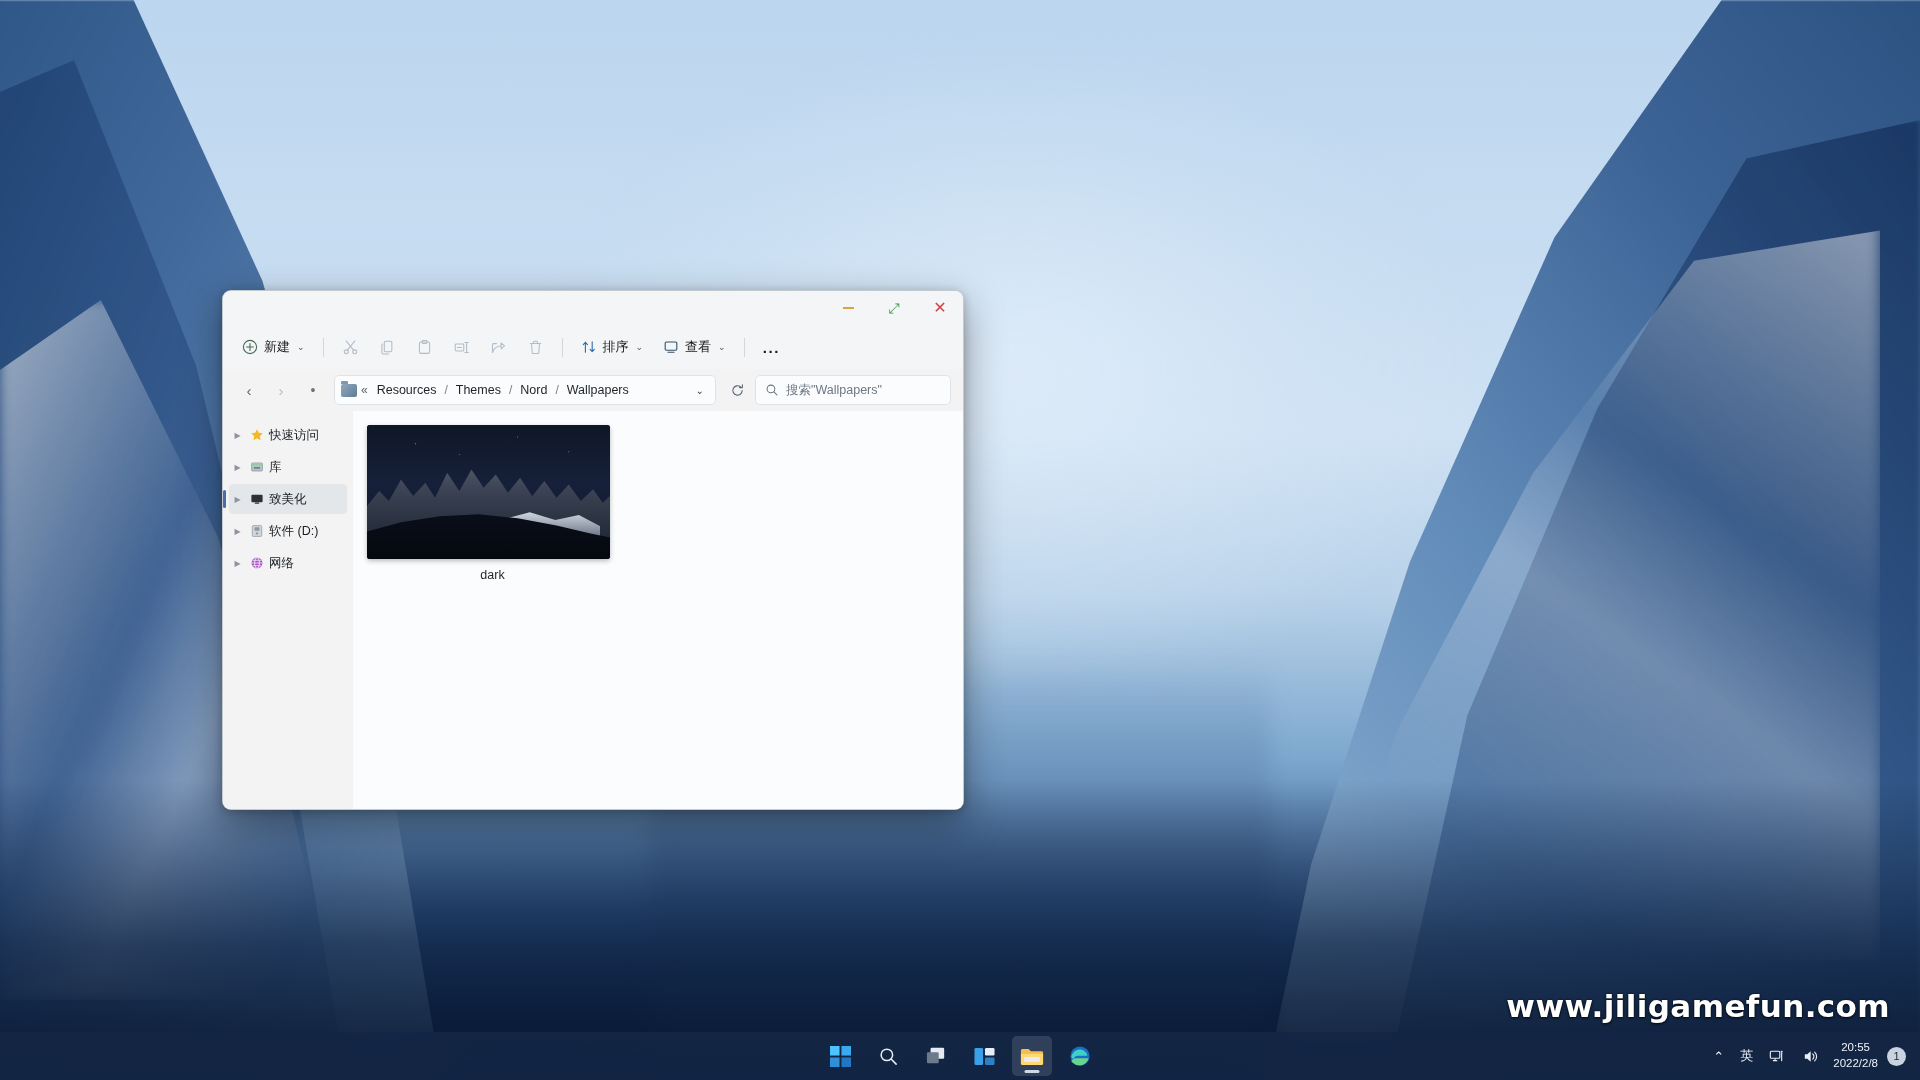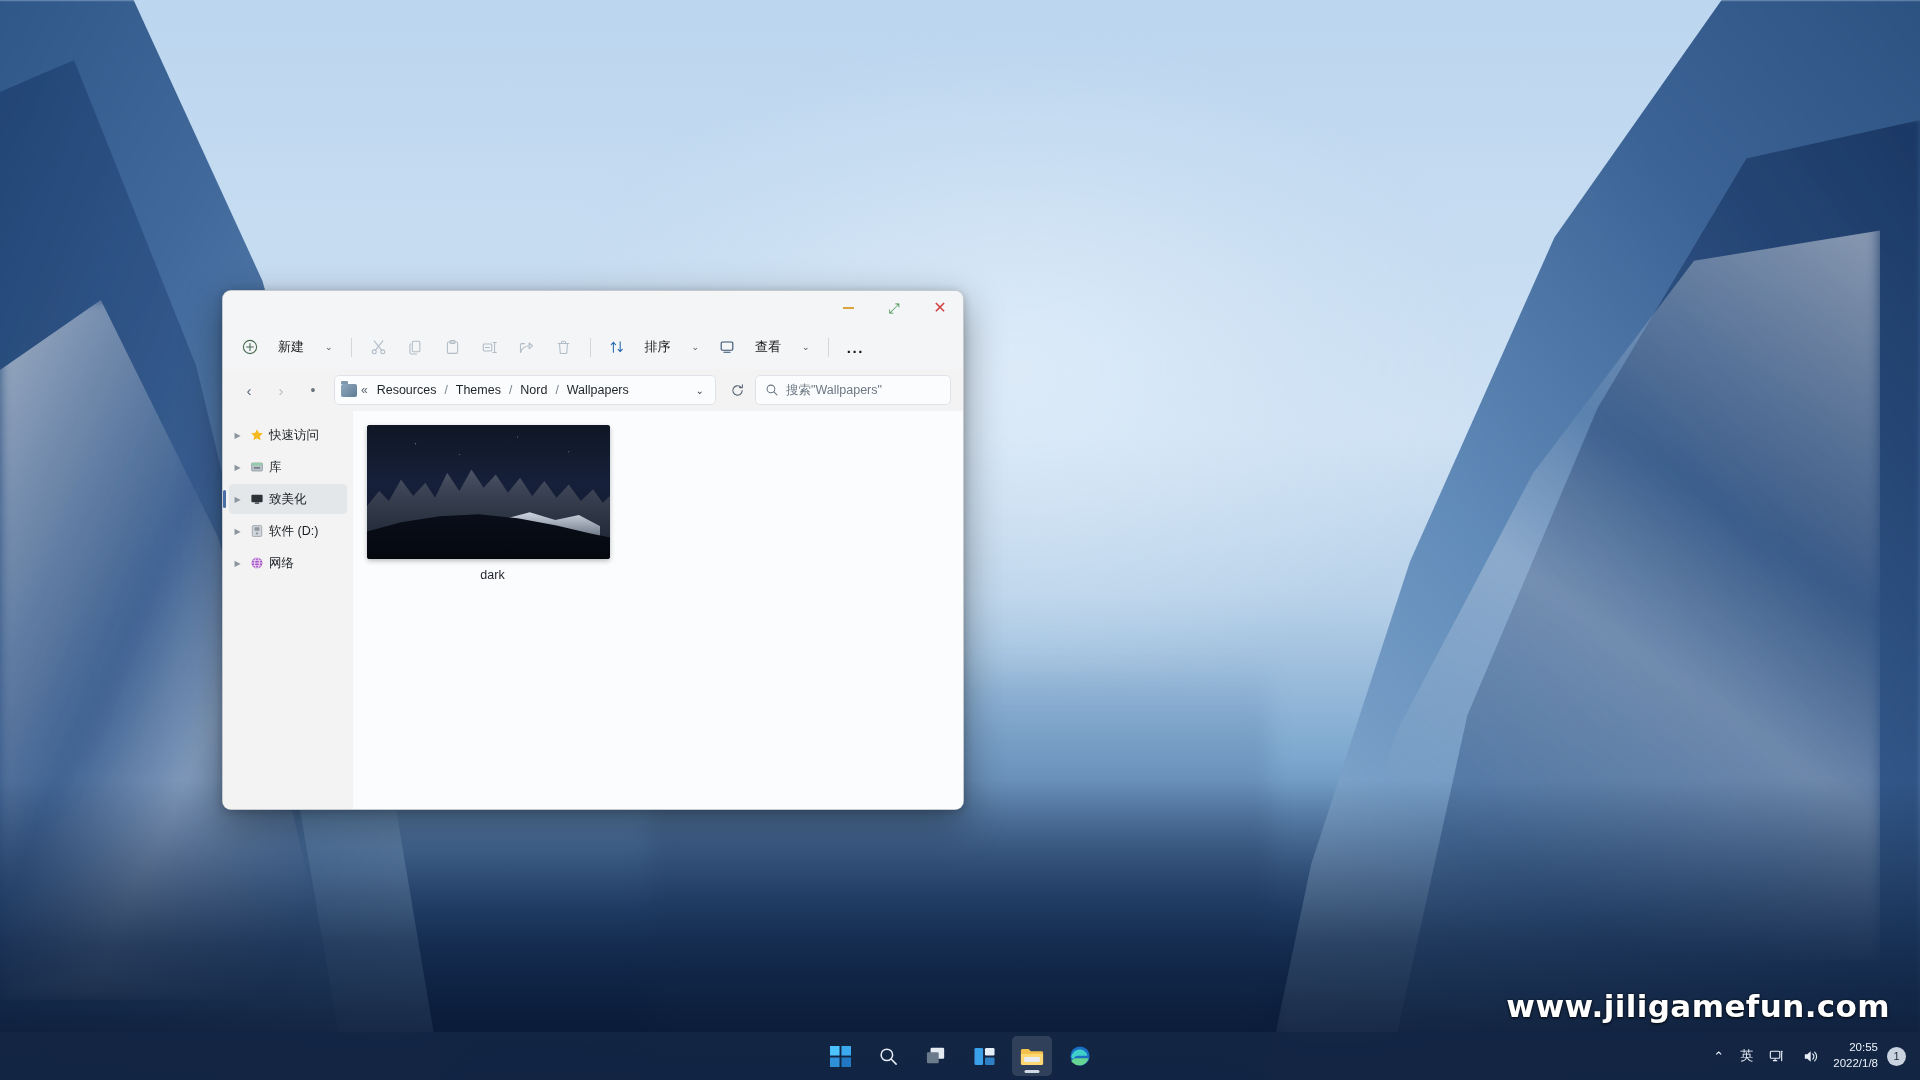--- a/index.html
+++ b/index.html
@@ -100,21 +100,21 @@
   .max-glyph { font-size:14px; color:#3f8f4f; line-height:1; }
   .close-glyph { font-size:16px; color:#d14545; line-height:1; font-weight:300; }
 
   
   .toolbar {
     height:44px; background:#f3f5f7; display:flex; align-items:center;
     padding:0 10px; gap:2px; flex:0 0 auto;
   }
   .tb-item {
     height:32px; border-radius:5px; display:flex; align-items:center;
-    gap:20px; padding:0 9px; cursor:default; color:#1a1a1a; font-size:13px;
+    gap:6px; padding:0 9px; cursor:default; color:#1a1a1a; font-size:13px;
     white-space:nowrap;
   }
   .tb-icon { display:flex; align-items:center; justify-content:center; }
   .tb-icon svg { display:block; }
   .tb-sep { width:1px; height:19px; background:#d4d7da; margin:0 7px; flex:0 0 auto; }
   .tb-caret { font-size:9px; color:#555; margin-left:1px; }
   .tb-disabled { opacity:.34; }
   .tb-dots { letter-spacing:1.6px; font-size:15px; color:#1a1a1a; font-weight:bold; line-height:1; }
 
   
@@ -275,21 +275,21 @@
   .tray {
     position:absolute; right:10px; top:0; bottom:0;
     display:flex; align-items:center; gap:0;
   }
   .tray-btn {
     height:40px; padding:0 8px; display:flex; align-items:center;
     justify-content:center; border-radius:4px; color:#e8eef6; cursor:default;
     font-size:13px;
   }
   .clock {
-    color:#eef3fa; font-size:11.5px; line-height:1.38; text-align:right;
+    color:#eef3fa; font-size:11.5px; line-height:1.38; text-align:center;
     padding:0 9px 0 6px; cursor:default;
   }
   .notif-badge {
     width:19px; height:19px; border-radius:50%; background:#c9d3df;
     color:#1b2433; font-size:11px; display:flex; align-items:center;
     justify-content:center; margin-right:4px; cursor:default;
   }
 </style>
 </head>
 <body>
@@ -616,17 +616,17 @@
       </svg>
     </div>
     <div class="tray-btn">
       <svg width="17" height="17" viewBox="0 0 18 18">
         <path d="M3 6.6h2.6L9.2 3.4v11.2L5.6 11.4H3z" fill="#e8eef6"></path>
         <path d="M11.4 6.3a3.6 3.6 0 0 1 0 5.4M13.4 4.4a6.2 6.2 0 0 1 0 9.2" fill="none" stroke="#e8eef6" stroke-width="1.2" stroke-linecap="round"></path>
       </svg>
     </div>
     <div class="clock">
       <div>20:55</div>
-      <div>2022/1/8</div>
+      <div>2022/2/8</div>
     </div>
     <div class="notif-badge">1</div>
   </div>
 </div>
 
 </body></html>

